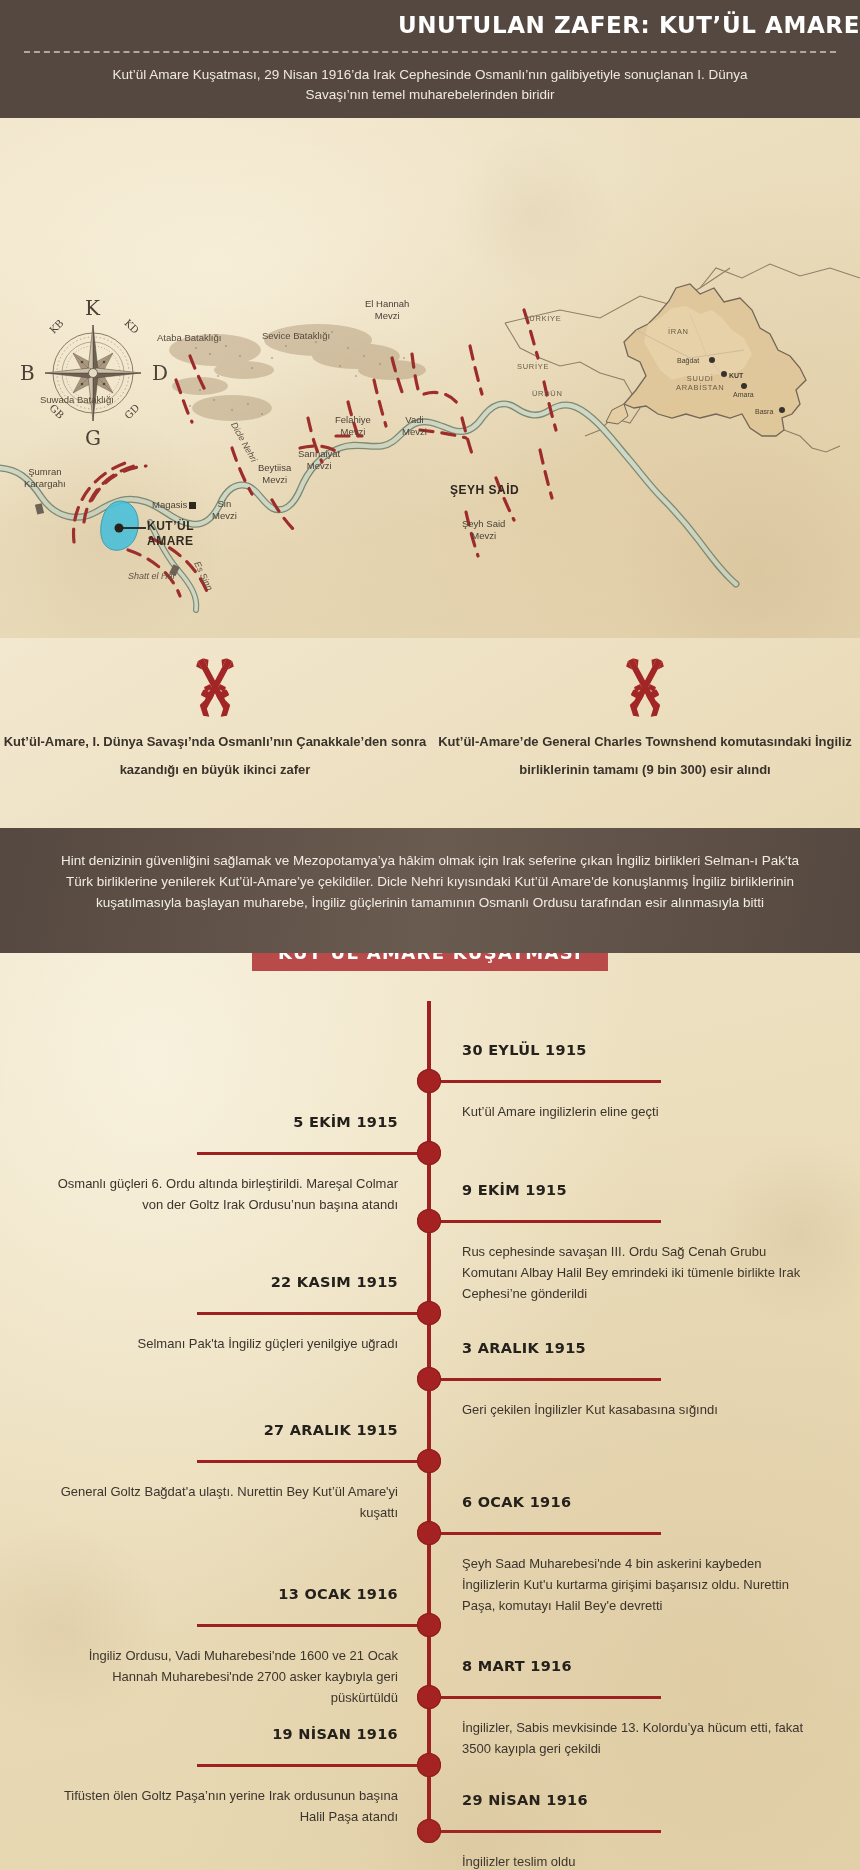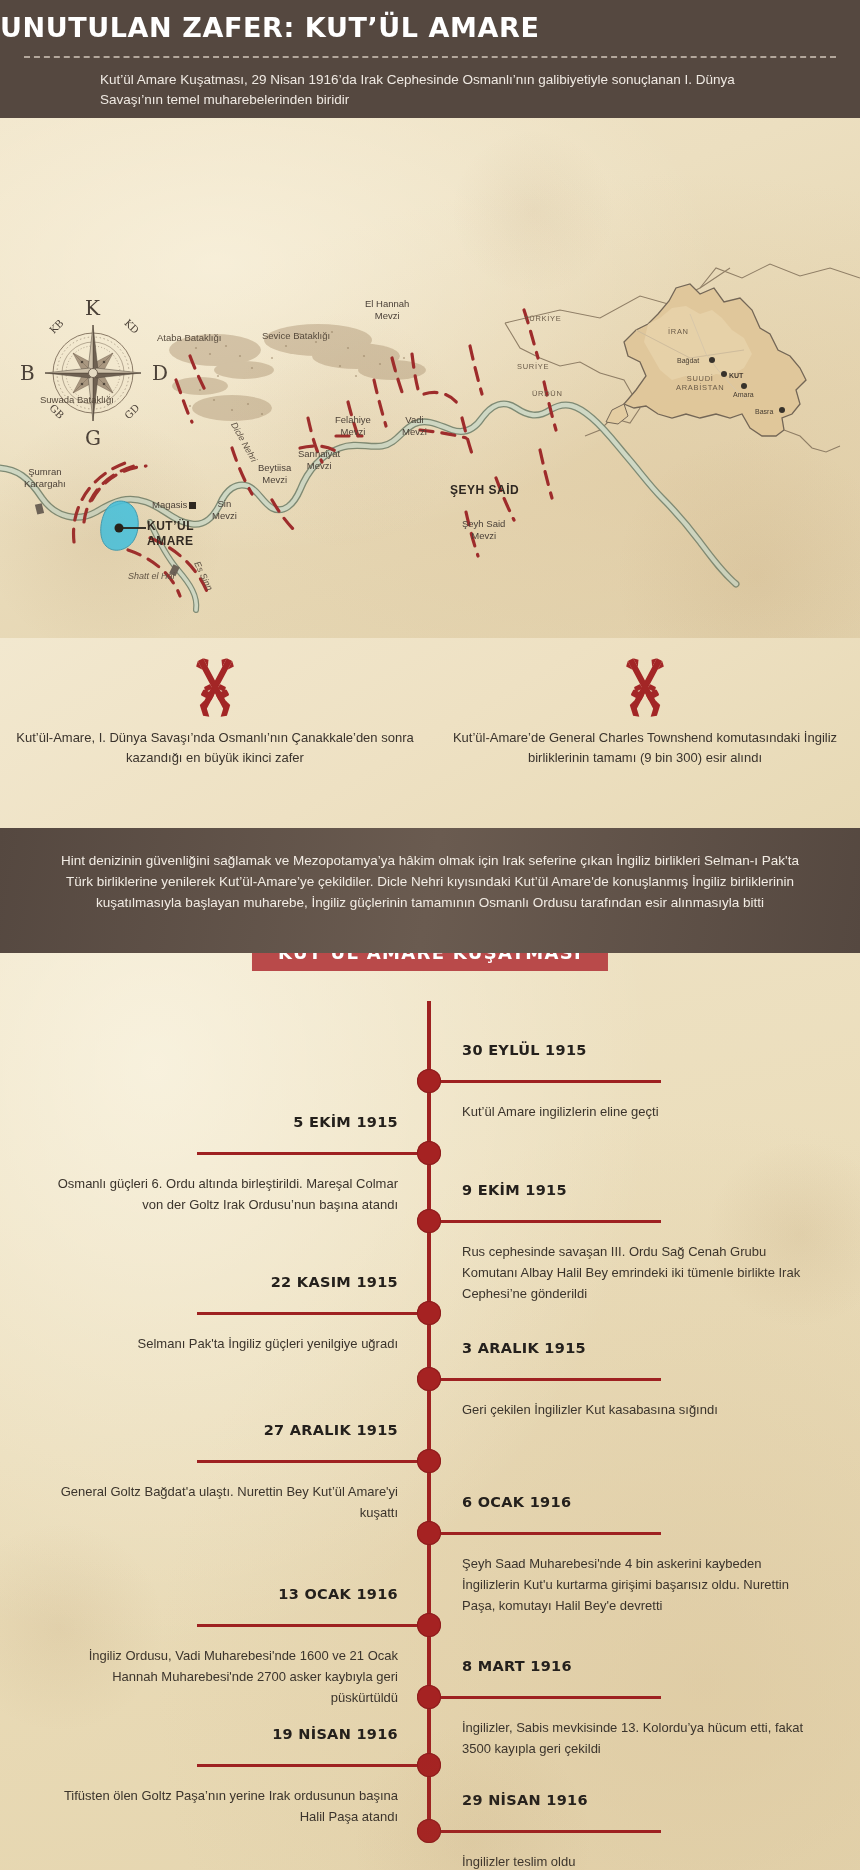--- a/index.html
+++ b/index.html
@@ -12,29 +12,29 @@
   .page{position:relative;width:860px;height:1870px;}
 
   
   .header{
     background:#554840;
     height:118px;width:860px;
     position:relative;box-sizing:border-box;
     padding-top:12px;
   }
   .header h1{
-    margin:0;color:#ffffff;text-align:left;
-    font-size:27px;font-weight:bold;letter-spacing:0.6px;
+    margin:0;color:#ffffff;text-align:right;
+    font-size:23px;font-weight:bold;letter-spacing:0.6px;
     font-family:"DejaVu Sans",sans-serif;
   }
   .header .dash{
     margin:13px 24px 0 24px;border-top:2px dashed #b3a79c;
   }
   .header p{
-    margin:12px 100px 0 100px;color:#efe9e2;
+    margin:12px 100px 0 100px;color:#efe9e2;text-align:center;
     font-size:13.5px;line-height:20px;
   }
 
   
   .mapwrap{
     position:relative;width:860px;height:520px;
     background:
       radial-gradient(ellipse at 25% 28%, rgba(255,250,235,.55), rgba(255,250,235,0) 55%),
       radial-gradient(ellipse at 78% 70%, rgba(222,200,160,.55), rgba(222,200,160,0) 60%),
       linear-gradient(160deg,#f0e4c8 0%,#ecdfc0 35%,#e6d7b4 70%,#e2d2ad 100%);
@@ -61,21 +61,21 @@
   .compass{position:absolute;left:33px;top:195px;width:120px;height:120px;}
   .cdir{position:absolute;font-family:"DejaVu Serif",serif;color:#4b4138;}
 
   
   .facts{
     position:relative;width:860px;height:190px;
     background:linear-gradient(150deg,#f2e8cf 0%,#eee1c3 50%,#e7d9b5 100%);
     display:flex;
   }
   .fact{flex:1;display:flex;flex-direction:column;align-items:center;padding-top:16px;}
-  .fact .cap{margin-top:8px;text-align:center;font-size:13px;line-height:20px;color:#3a332c;}
+  .fact .cap{margin-top:8px;text-align:center;font-size:13px;line-height:28px;color:#3a332c;font-weight:bold;}
 
   
   .darkpara{
     width:860px;height:125px;box-sizing:border-box;
     background:linear-gradient(100deg,#554840 0%,#6a5b50 50%,#554840 100%);
     color:#f2ece4;text-align:center;font-size:13.5px;line-height:21px;
     padding:22px 55px 0 55px;
   }
 
   

